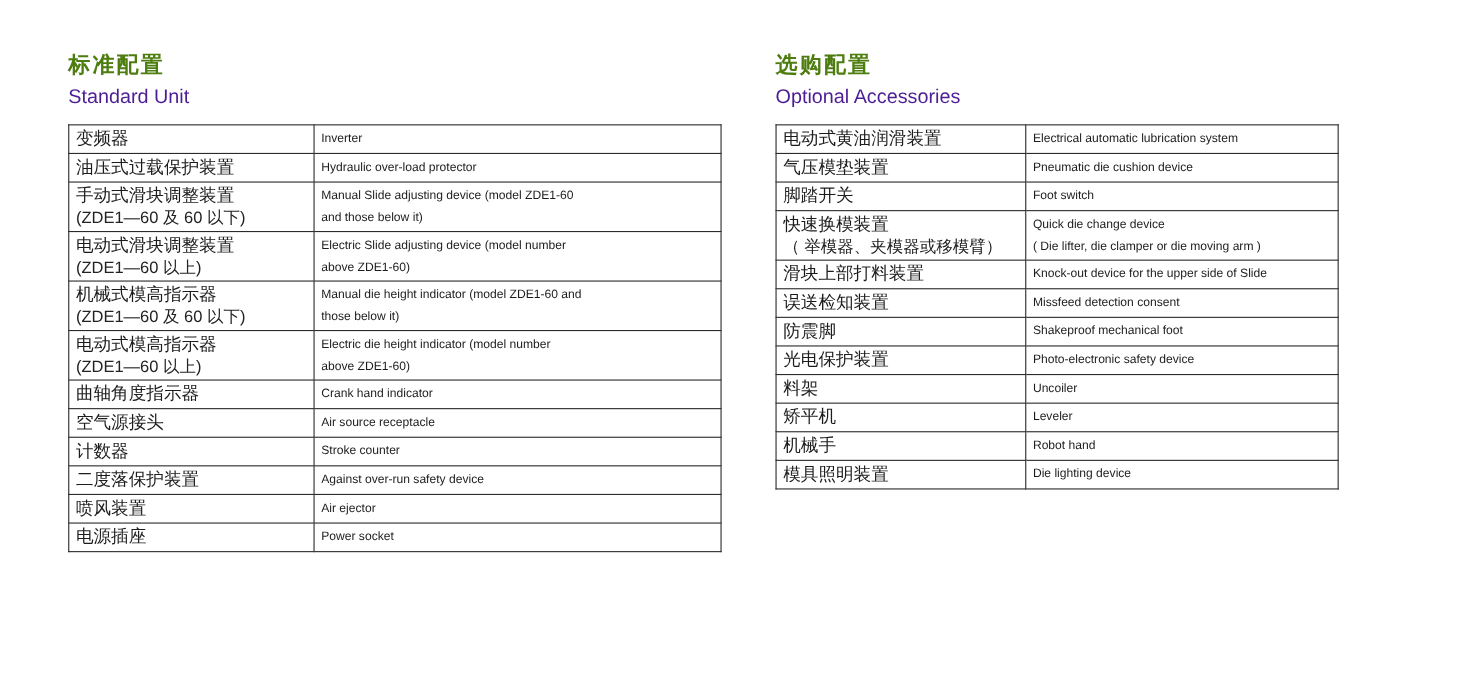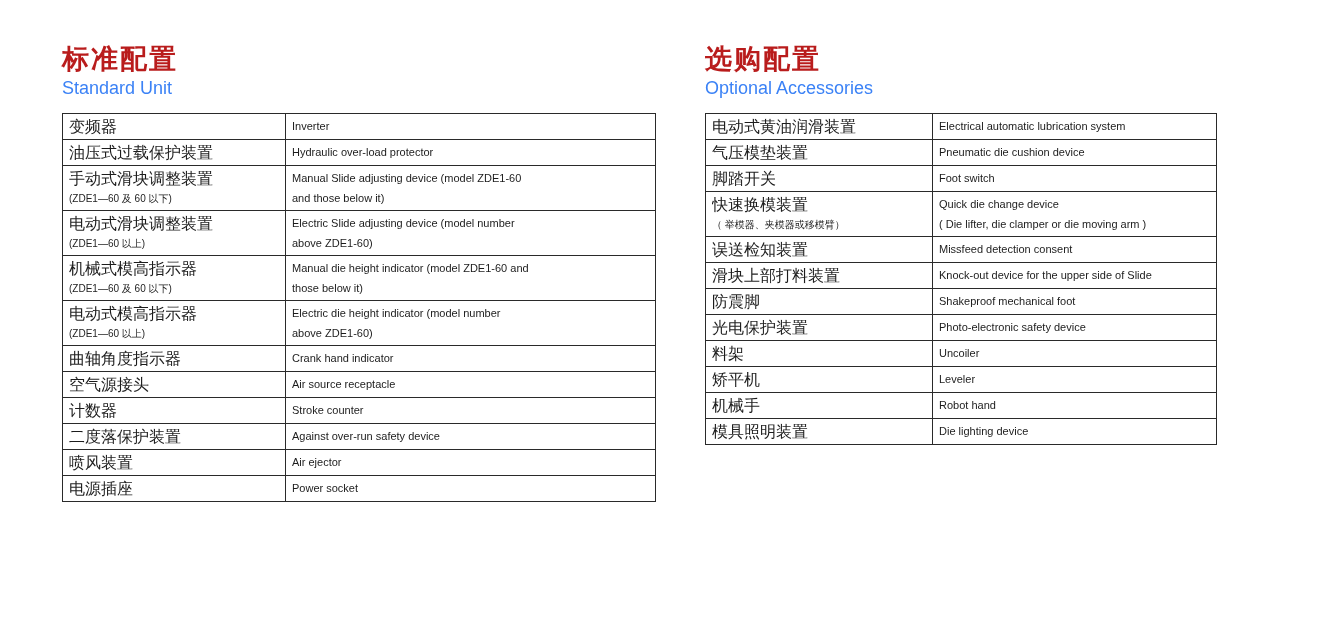--- a/index.html
+++ b/index.html
@@ -17,32 +17,32 @@
   }
   .section {
     position: absolute;
     top: 42px;
   }
   .section.left  { left: 62px;  width: 594px; }
   .section.right { left: 705px; width: 512px; }
 
   .zh-title {
     margin: 0;
-    font-size: 27px;
+    font-size: 20px;
     font-weight: 700;
     letter-spacing: 2px;
     line-height: 34px;
-    color: #b91c1c;
+    color: #4d7c0f;
   }
   .en-title {
     margin: 1px 0 14px 0;
     font-size: 18px;
     font-weight: 400;
     line-height: 22px;
-    color: #3b82f6;
+    color: #4c1d95;
   }
 
   table.spec {
     border-collapse: collapse;
     width: 100%;
     table-layout: fixed;
     padding-left: 40px;
   }
   table.spec td {
     border: 1px solid #2a2a2a;
@@ -50,21 +50,21 @@
     padding: 2px 6px 2px 6px;
   }
   td.zh-cell { font-size: 16px; }
   td.en-cell { font-size: 11px; }
 
   .section.left  td.zh-cell { width: 210px; }
   .section.right td.zh-cell { width: 214px; }
 
   .line { line-height: 21px; white-space: nowrap; overflow: hidden; }
   td.en-cell .line { line-height: 20px; white-space: normal; }
-  td.zh-cell .line.sub { font-size: 10px; line-height: 19px; color: #222; }
+  td.zh-cell .line.sub { font-size: 15px; line-height: 19px; color: #222; }
   td.en-cell .line.sub { }
 </style>
 </head>
 <body>
 
 <div class="section left">
   <h1 class="zh-title">标准配置</h1>
   <h2 class="en-title">Standard Unit</h2>
   <table class="spec">
     <tbody id="standard-tbody">
@@ -210,32 +210,32 @@
             <div class="line">快速换模装置</div>
             <div class="line sub">（ 举模器、夹模器或移模臂）</div>
           </td>
           <td class="en-cell">
             <div class="line">Quick die change device</div>
             <div class="line sub">( Die lifter, die clamper or die moving arm )</div>
           </td>
         </tr>
         <tr>
           <td class="zh-cell">
+            <div class="line">滑块上部打料装置</div>
+          </td>
+          <td class="en-cell">
+            <div class="line">Knock-out device for the upper side of Slide</div>
+          </td>
+        </tr>
+        <tr>
+          <td class="zh-cell">
             <div class="line">误送检知装置</div>
           </td>
           <td class="en-cell">
             <div class="line">Missfeed detection consent</div>
-          </td>
-        </tr>
-        <tr>
-          <td class="zh-cell">
-            <div class="line">滑块上部打料装置</div>
-          </td>
-          <td class="en-cell">
-            <div class="line">Knock-out device for the upper side of Slide</div>
           </td>
         </tr>
         <tr>
           <td class="zh-cell">
             <div class="line">防震脚</div>
           </td>
           <td class="en-cell">
             <div class="line">Shakeproof mechanical foot</div>
           </td>
         </tr>

